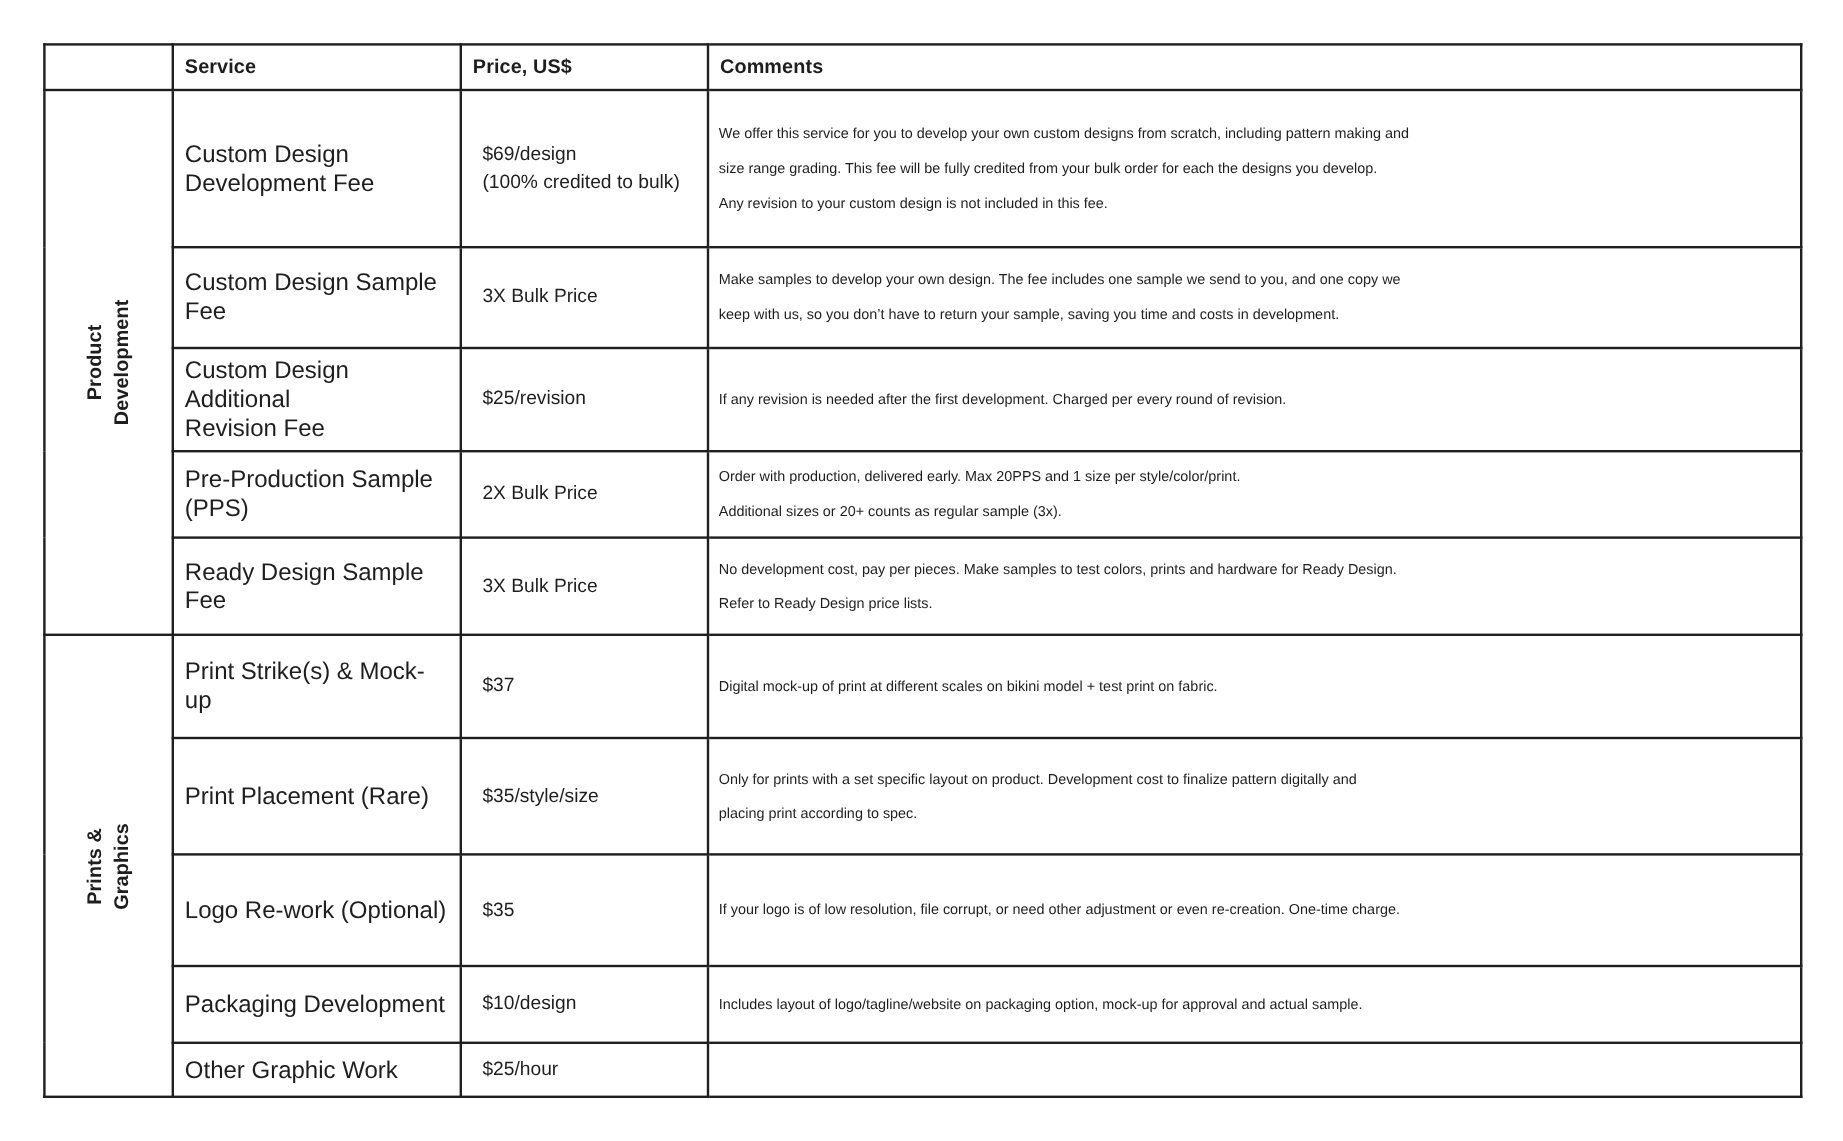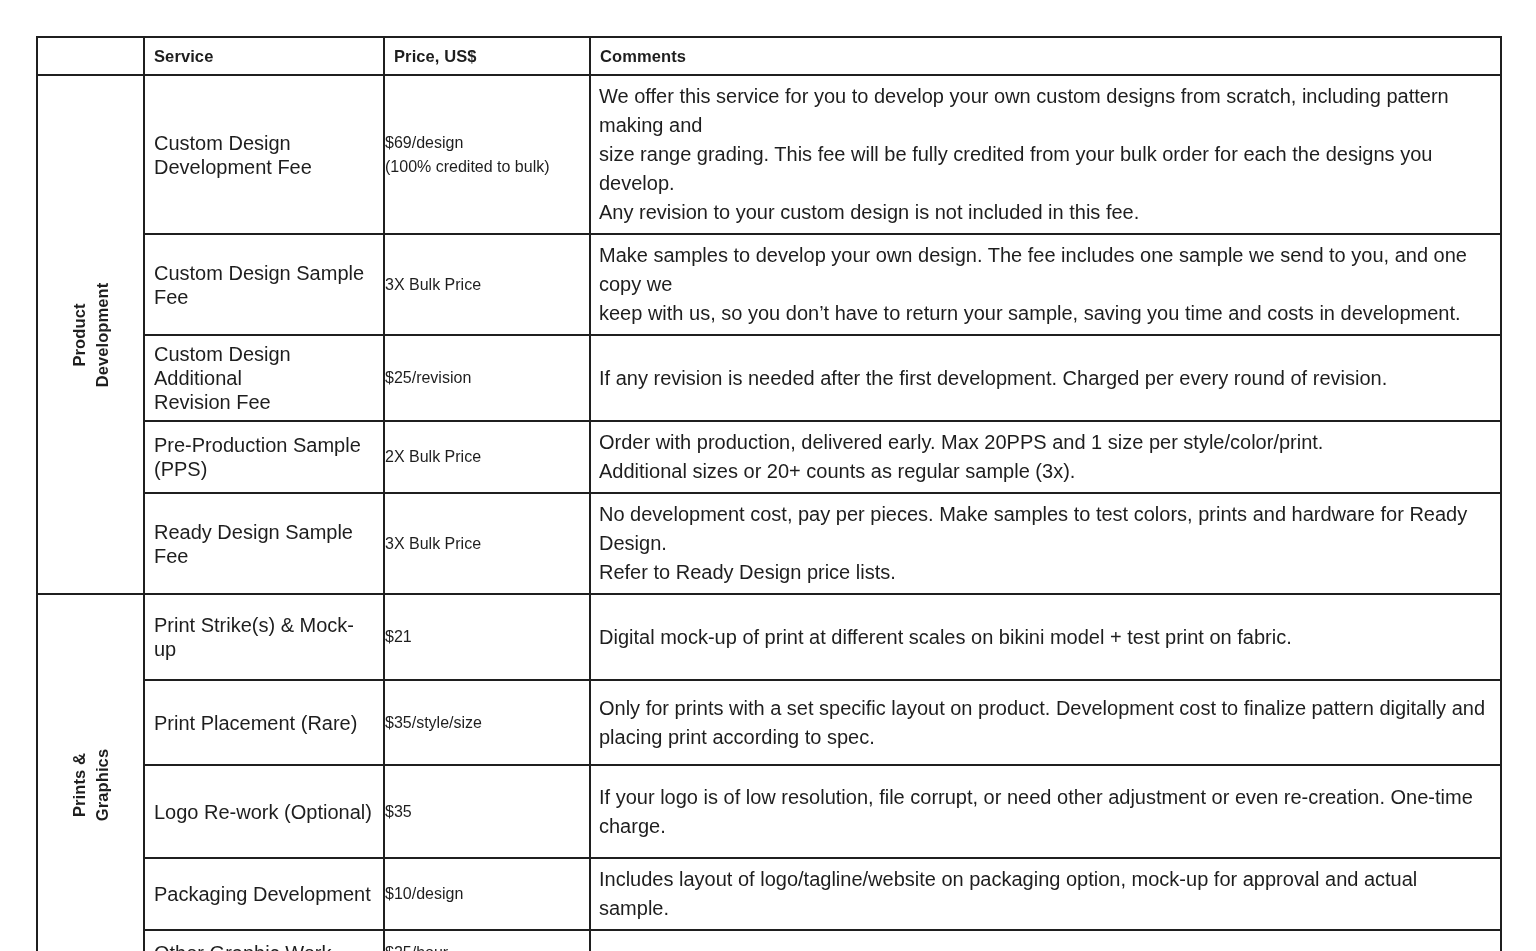--- a/index.html
+++ b/index.html
@@ -40,24 +40,24 @@
   td.service {
     font-size: 20px;
     line-height: 24px;
     white-space: pre-line;
     padding: 6px 10px 6px 9px;
   }
   td.price {
     font-size: 16px;
     line-height: 24px;
     white-space: pre-line;
-    padding: 6px 6px 6px 0;
+    padding: 6px 6px 6px 17px;
   }
   td.comments {
-    font-size: 20px;
+    font-size: 12px;
     line-height: 29px;
     white-space: pre-line;
     padding: 6px 14px 6px 8px;
   }
   td.group {
     position: relative;
     padding: 0;
   }
   .rot-label {
     position: absolute;
@@ -72,21 +72,21 @@
     width: max-content;
     letter-spacing: 0.1px;
   }
   tr.rh  { height: 38px; }
   tr.r1  { height: 131px; }
   tr.r2  { height: 84px; }
   tr.r3  { height: 79px; }
   tr.r4  { height: 67px; }
   tr.r5  { height: 81px; }
   tr.r6  { height: 86px; }
-  tr.r7  { height: 85px; }
+  tr.r7  { height: 97px; }
   tr.r8  { height: 93px; }
   tr.r9  { height: 64px; }
   tr.r10 { height: 45px; }
 </style>
 </head>
 <body>
 
 <div class="sheet">
   <table class="pricing">
     <colgroup>
@@ -141,21 +141,21 @@
       <td class="comments">No development cost, pay per pieces. Make samples to test colors, prints and hardware for Ready Design.
 Refer to Ready Design price lists.</td>
     </tr>
 
     <tr class="r6">
       <td class="group" rowspan="5">
         <span class="rot-label">Prints &amp;
 Graphics</span>
       </td>
       <td class="service">Print Strike(s) &amp; Mock-up</td>
-      <td class="price">$21</td>
+      <td class="price">$37</td>
       <td class="comments">Digital mock-up of print at different scales on bikini model + test print on fabric.</td>
     </tr>
     <tr class="r7">
       <td class="service">Print Placement (Rare)</td>
       <td class="price">$35/style/size</td>
       <td class="comments">Only for prints with a set specific layout on product. Development cost to finalize pattern digitally and
 placing print according to spec.</td>
     </tr>
     <tr class="r8">
       <td class="service">Logo Re-work (Optional)</td>

